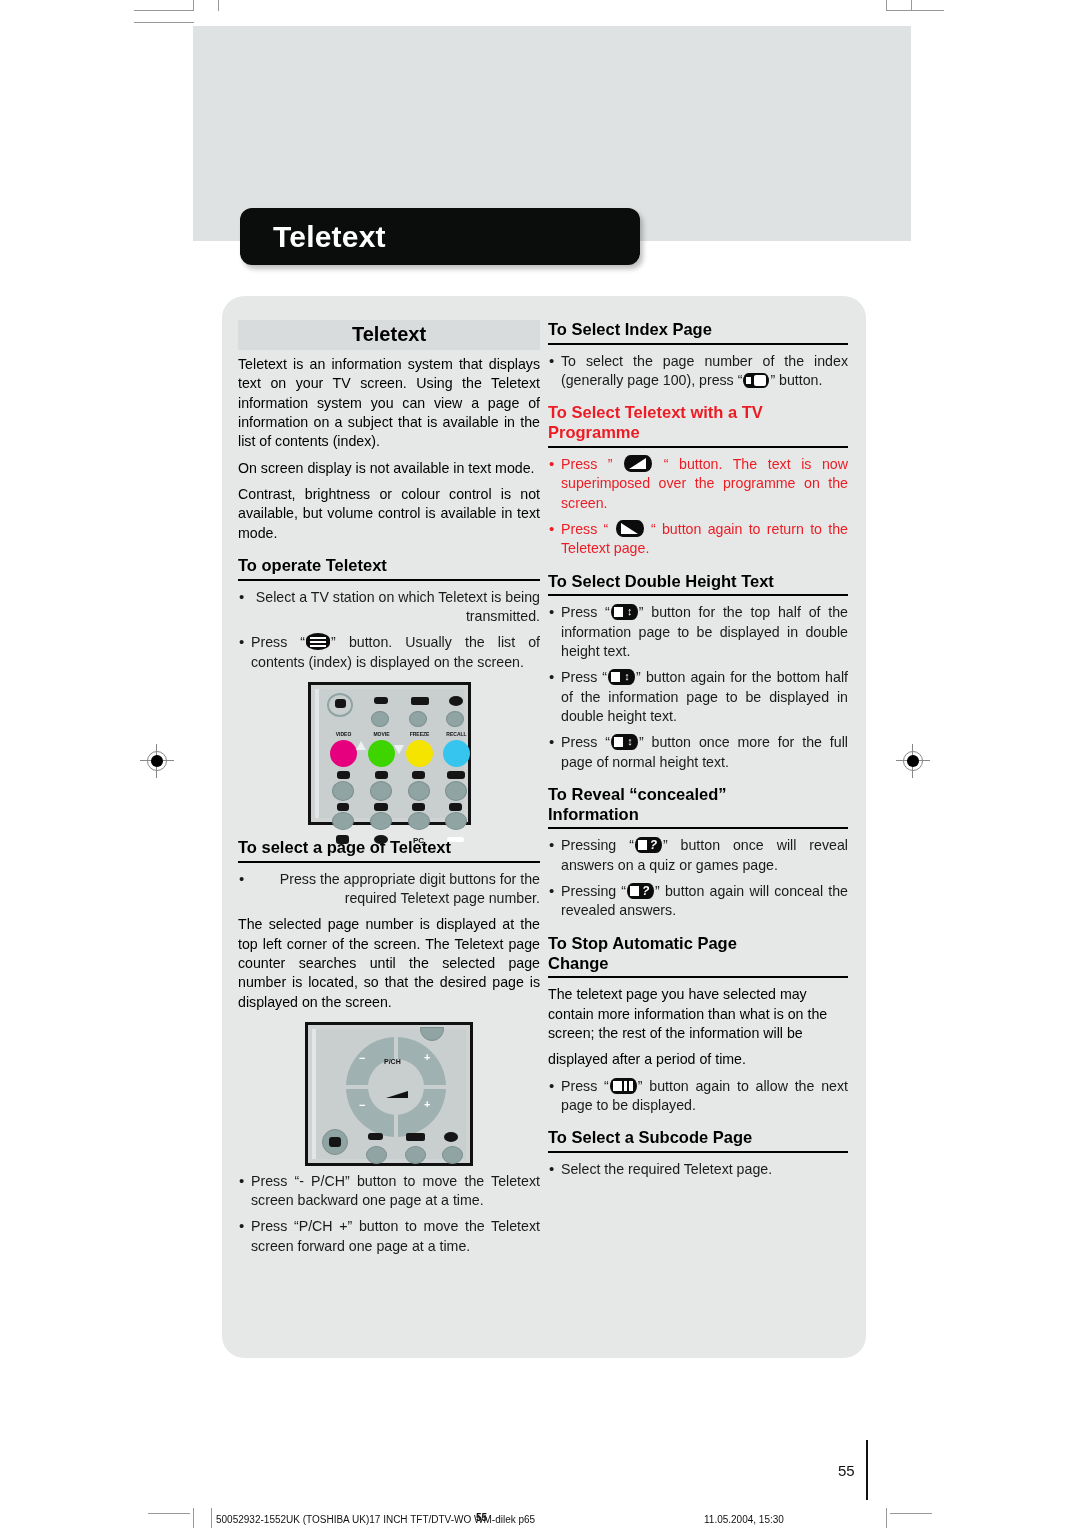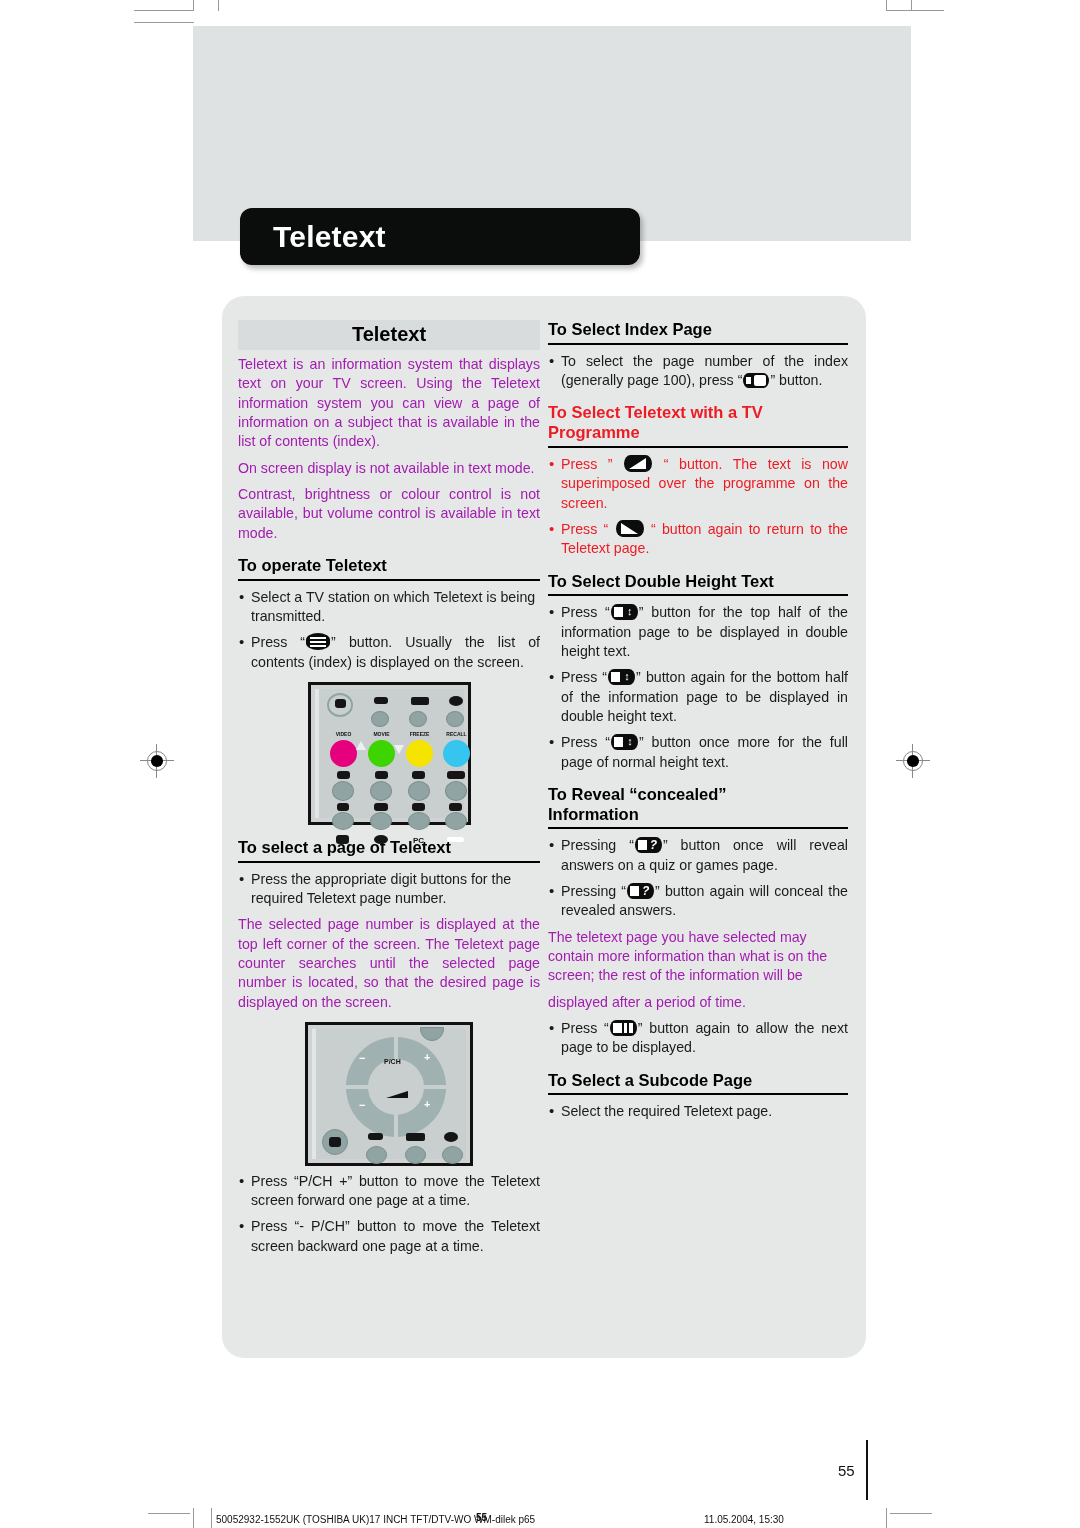--- a/index.html
+++ b/index.html
@@ -61,36 +61,36 @@
   h2.head {
     font-size: 16.5px; font-weight: bold; color: #000;
     border-bottom: 2.5px solid #000;
     padding-bottom: 3px; margin-top: 13px; margin-bottom: 7px;
     line-height: 1.2;
   }
   h2.head.red { color: #ed1c24; }
   h2.head.first { margin-top: 0; }
 
   p.body {
-    font-size: 14.2px; line-height: 1.36; color: #a21caf;
+    font-size: 14.2px; line-height: 1.36; color: #000000;
     text-align: justify; margin-bottom: 7px;
   }
   p.body.nojust { text-align: left; }
 
   ul.bul { list-style: none; margin: 0 0 6px 0; padding: 0; }
   ul.bul li {
     font-size: 14.2px; line-height: 1.36; color: #1a1a1a;
     text-align: justify; position: relative;
     padding-left: 13px; margin-bottom: 7px;
   }
   ul.bul li::before {
     content: "\2022"; position: absolute; left: 1px; top: -1px; font-size: 15px;
   }
   ul.bul li.red, ul.bul li.red::before { color: #ed1c24; }
-  ul.bul li.nojust { text-align: left; }
+  ul.bul li.nojust { text-align: right; }
 
   
   .glyph {
     display: inline-block; vertical-align: -3px;
     background: #0c0c0c; border-radius: 6px/8px;
     position: relative; margin: 0 1px;
   }
   .g-index  { width: 26px; height: 15px; }
   .g-index::after {
     content: ""; position: absolute; left: 11px; top: 2px;
@@ -377,22 +377,22 @@
             <div class="minichip" style="left:90px;top:104px;width:19px;height:8px;border-radius:2px;"></div>
             <div class="minichip" style="left:128px;top:103px;width:14px;height:10px;border-radius:50%;"></div>
             <div class="rbtn" style="left:50px;top:117px;width:21px;height:18px;"></div>
             <div class="rbtn" style="left:89px;top:117px;width:21px;height:18px;"></div>
             <div class="rbtn" style="left:126px;top:117px;width:21px;height:18px;"></div>
           </div>
         </div>
       </div>
 
       <ul class="bul">
+        <li>Press “- P/CH” button  to move the Teletext screen backward one page at a time.</li>
         <li>Press “P/CH +” button  to move the Teletext screen forward one page at a time.</li>
-        <li>Press “- P/CH” button  to move the Teletext screen backward one page at a time.</li>
       </ul>
     </div>
 
     <div class="col col-right">
 
       <h2 class="head first">To Select Index Page</h2>
       <ul class="bul">
         <li>
           <span>To select the page number of the index (generally page 100), press “</span><span class="glyph g-index"></span><span>” button.</span>
         </li>
@@ -430,20 +430,24 @@
       </h2>
       <ul class="bul">
         <li>
           <span>Pressing “</span><span class="glyph g-rv"><i class="bars"></i><i class="q">?</i></span><span>” button once will reveal answers on a quiz or games page.</span>
         </li>
         <li>
           <span>Pressing “</span><span class="glyph g-rv"><i class="bars"></i><i class="q">?</i></span><span>” button again will conceal the revealed answers.</span>
         </li>
       </ul>
 
+      <h2 class="head">
+        <span>To Stop Automatic Page</span><br>
+        <span>Change</span>
+      </h2>
       <p class="body nojust">The teletext page you have selected may contain more information than what is on the screen; the rest of the information will be</p>
       <p class="body nojust">displayed after a period of time.</p>
       <ul class="bul">
         <li>
           <span>Press “</span><span class="glyph g-hold"><i class="bars"></i><i class="pause"></i></span><span>” button again to allow the next page to be displayed.</span>
         </li>
       </ul>
 
       <h2 class="head">To Select a Subcode Page</h2>
       <ul class="bul">

